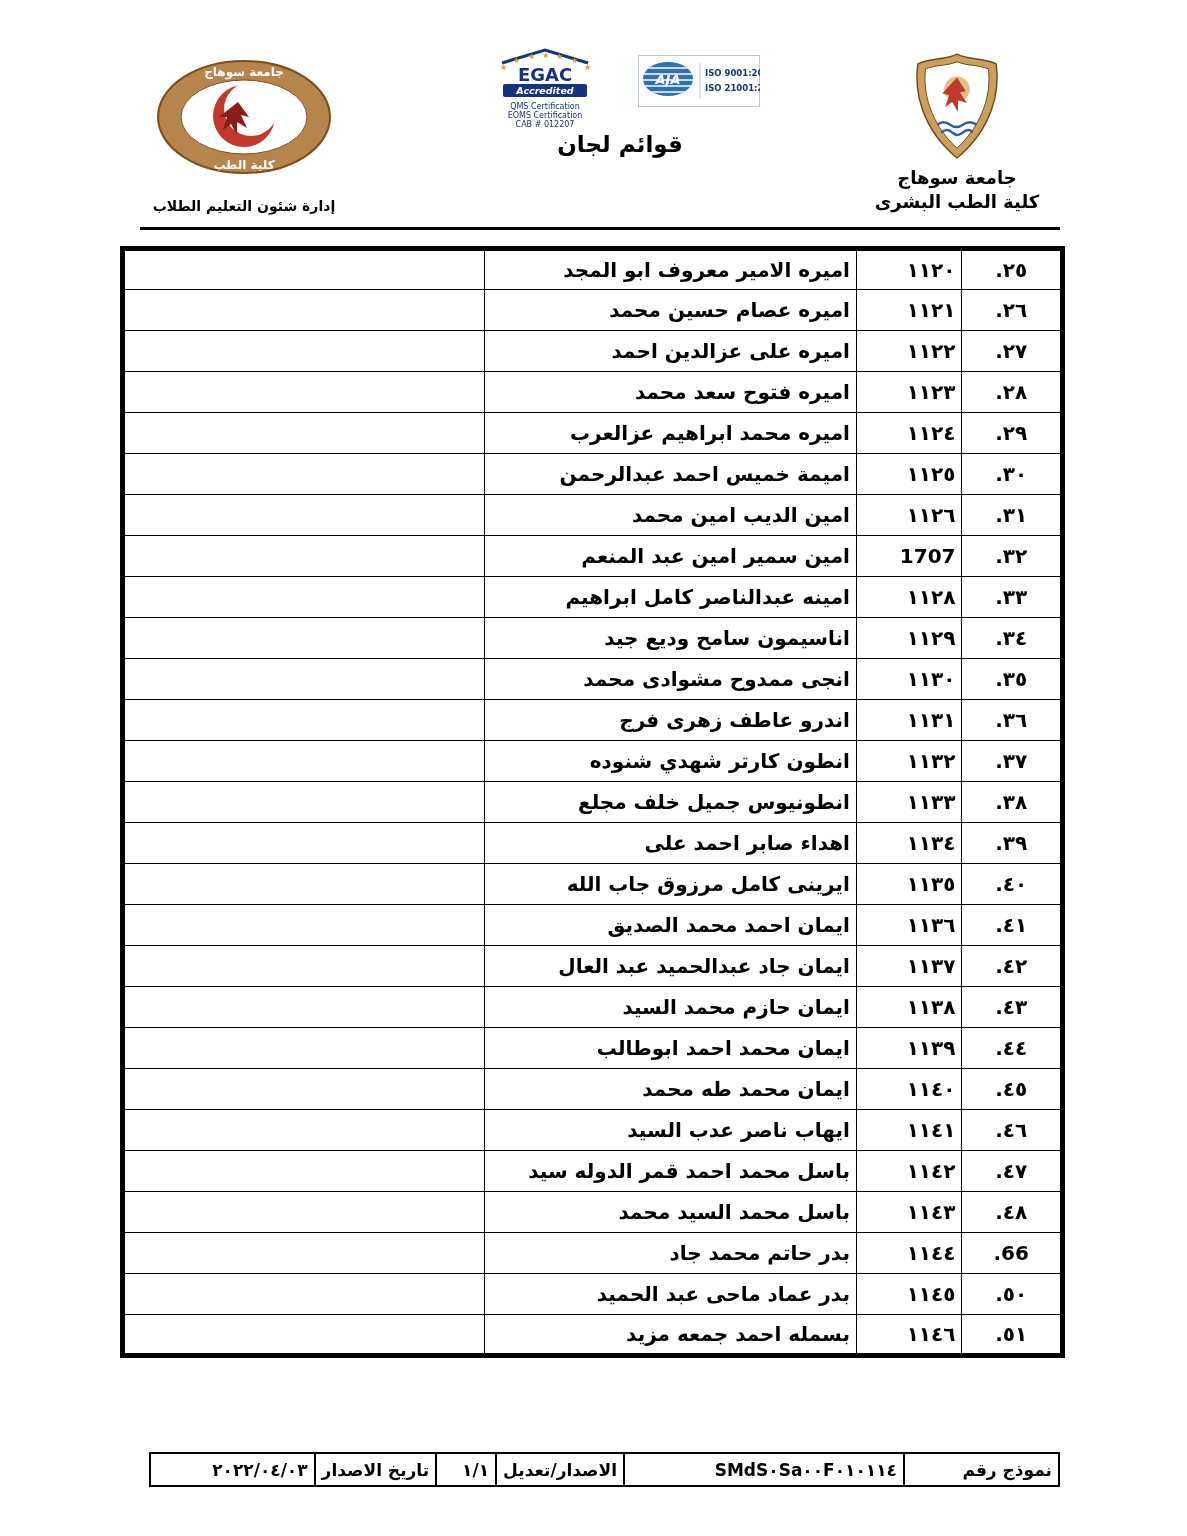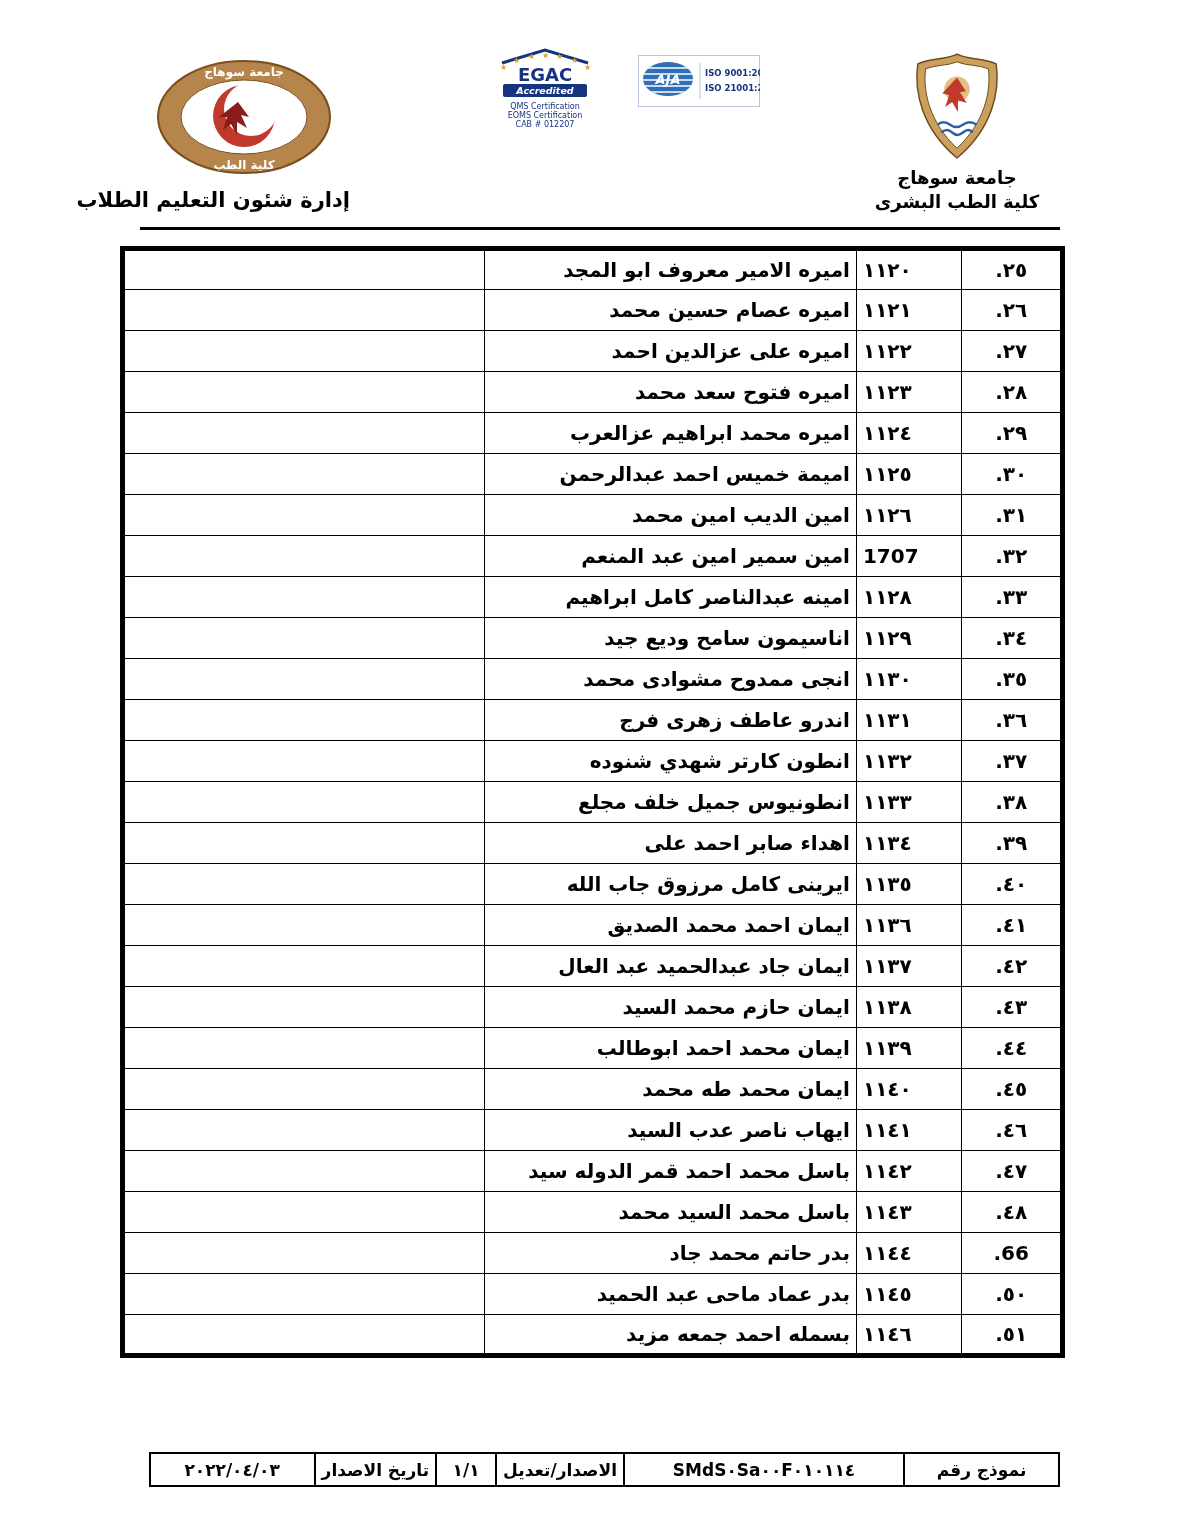--- a/index.html
+++ b/index.html
@@ -10,48 +10,48 @@
     height: 1536px;
     background: #ffffff;
     font-family: "DejaVu Sans", sans-serif;
     color: #000;
     overflow: hidden;
     direction: rtl;
   }
 
   
   .dept-block { position: absolute; left: 138px; top: 58px; width: 212px; text-align: center; }
-  .dept-label { font-size: 21px; font-weight: bold; margin-top: 8px; white-space: nowrap; }
+  .dept-label { font-size: 14px; font-weight: bold; margin-top: 18px; white-space: nowrap; }
 
   .center-block { position: absolute; left: 446px; top: 48px; width: 348px; text-align: center; }
   .cert-row { display: flex; justify-content: center; align-items: flex-start; gap: 26px; height: 82px; direction: ltr; }
   .egac { width: 132px; text-align: center; }
   .egac-line { font-size: 8px; font-weight: normal; color: #16337f; line-height: 9px; }
   .aja { width: 124px; padding-top: 7px; }
   .title-line { font-size: 23px; font-weight: bold; line-height: 29px; white-space: nowrap; }
 
   .uni-block { position: absolute; right: 125px; top: 52px; width: 210px; text-align: center; }
   .uni-line { font-size: 18px; font-weight: bold; line-height: 24px; white-space: nowrap; }
 
   .header-rule { position: absolute; top: 227px; left: 140px; width: 920px; height: 3px; background: #000; }
 
   
   .students {
     position: absolute; top: 246px; right: 122px; width: 945px;
     border-collapse: collapse; border: 5px solid #000; table-layout: fixed;
   }
   .students td { border: 1px solid #000; height: 41px; font-weight: bold; font-size: 20px; padding: 0 6px; overflow: hidden; }
   .td-num  { text-align: center; }
-  .td-id   { text-align: left; }
+  .td-id   { text-align: right; }
   .td-name { text-align: right; }
   .td-empty { }
 
   
   .footer-table { position: absolute; top: 1452px; right: 127px; border-collapse: collapse; table-layout: fixed; }
-  .footer-table td { border: 2px solid #000; height: 33px; font-weight: bold; font-size: 17px; text-align: center; padding: 0 6px; white-space: nowrap; }
+  .footer-table td { border: 2px solid #000; height: 33px; font-weight: bold; font-size: 17px; text-align: right; padding: 0 6px; white-space: nowrap; }
   .cell-code { direction: ltr; border-radius: 9px; }
 </style>
 </head>
 <body>
 
 <div class="page">
 
   <div class="uni-block">
     <svg width="98" height="110" viewBox="0 0 100 112">
       <path d="M50 2 C62 8 78 6 90 12 C94 40 86 78 50 108 C14 78 6 40 10 12 C22 6 38 8 50 2 Z" fill="#caa05c" stroke="#6b4c1e" stroke-width="1.5"></path>
@@ -102,20 +102,21 @@
             <line x1="3" y1="37" x2="57" y2="37"></line>
           </g>
           <text x="30" y="29" font-size="13" font-weight="bold" font-style="italic" fill="#ffffff" text-anchor="middle">AJA</text>
           <line x1="62" y1="8" x2="62" y2="44" stroke="#b9c6dd" stroke-width="1"></line>
           <text x="67" y="21" font-size="8.5" font-weight="bold" fill="#16337f">ISO 9001:2015</text>
           <text x="67" y="36" font-size="8.5" font-weight="bold" fill="#16337f">ISO 21001:2018</text>
         </svg>
       </div>
     </div>
 
+    <div class="title-line">قوائم لجان</div>
   </div>
 
   <div class="dept-block">
     <svg width="180" height="118" viewBox="0 0 180 118">
       <ellipse cx="90" cy="59" rx="86" ry="56" fill="#b5854b" stroke="#7a4f1d" stroke-width="2"></ellipse>
       <ellipse cx="90" cy="59" rx="63" ry="37" fill="#ffffff" stroke="#7a4f1d" stroke-width="1"></ellipse>
       <circle cx="90" cy="58" r="31" fill="#c0392b"></circle>
       <circle cx="97" cy="51" r="27" fill="#ffffff"></circle>
       <path d="M84 44 l11 15 -8 -2 6 13 -10 -6 0 13 -6 -11 -8 6 4 -13 -8 0 z" fill="#8a1c1c"></path>
       <text x="90" y="18" font-size="12" font-weight="bold" fill="#ffffff" text-anchor="middle">جامعة سوهاج</text>

